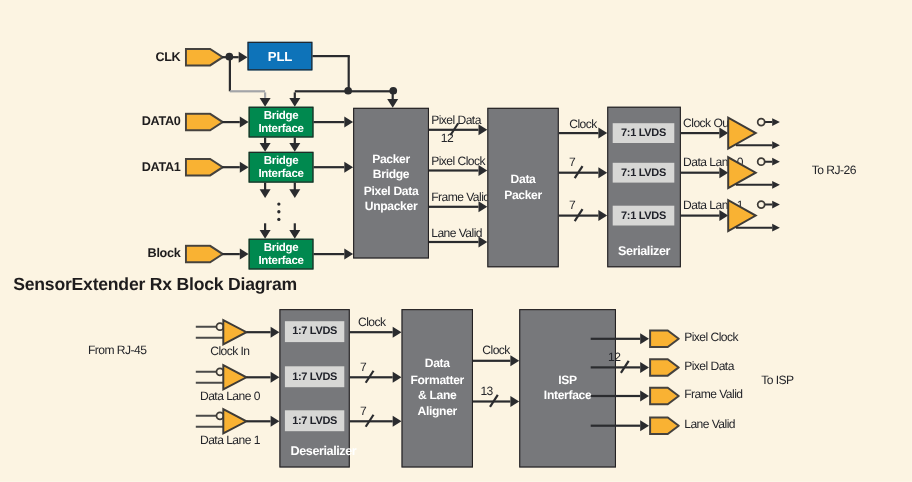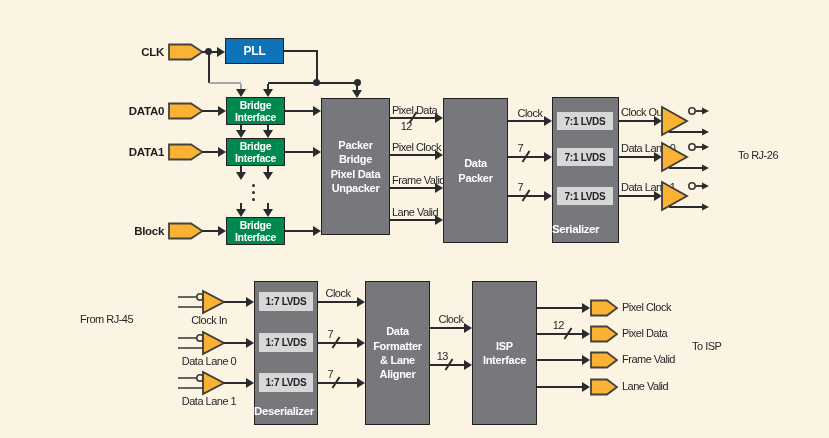--- a/index.html
+++ b/index.html
@@ -8,21 +8,21 @@
   .lbl{position:absolute;font-size:11px;color:#25262B;letter-spacing:-0.5px;white-space:nowrap;line-height:13px}
   .lbl.c{text-align:center}
   .lbl.r{text-align:right}
   .inlbl{position:absolute;font-size:11.5px;font-weight:bold;color:#1E1C1D;letter-spacing:-0.3px;text-align:right;white-space:nowrap;line-height:14px}
   .blk{position:absolute;border:1.5px solid #242122;display:flex;flex-direction:column;align-items:center;justify-content:center;text-align:right;color:#ffffff;font-weight:bold;box-sizing:border-box}
   .blue{background:#0E73B9}.green{background:#00894F}.gray{background:#77787B}
   .fs10{font-size:10.5px;line-height:1.18;letter-spacing:-0.3px}
   .fs11{font-size:11px;line-height:1.3;letter-spacing:-0.3px}
   .fs12{font-size:12px;letter-spacing:-0.2px}
   .sub{position:absolute;background:#D7D7D5;color:#20222A;font-weight:bold;font-size:10px;letter-spacing:-0.3px;display:flex;align-items:center;justify-content:center}
-  .biglbl{position:absolute;color:#fff;font-weight:bold;font-size:11.5px;letter-spacing:-0.4px}
+  .biglbl{position:absolute;text-align:center;color:#fff;font-weight:bold;font-size:11.5px;letter-spacing:-0.4px}
   .wh{position:absolute;height:2px;background:#2A2B2E}
   .wv{position:absolute;width:2px;background:#2A2B2E}
   .gy{background:#A3A5A8}
   .ar{position:absolute;width:0;height:0;border-style:solid}
   .arr{border-width:5px 0 5px 8px;border-color:transparent transparent transparent #2A2B2E}
   .ard{border-width:8px 5px 0 5px;border-color:#2A2B2E transparent transparent transparent}
   .dot{position:absolute;width:7px;height:7px;border-radius:50%;background:#2A2B2E}
   .sl{position:absolute;width:2px;height:13px;background:#2A2B2E;transform:rotate(33deg)}
   .vd{position:absolute;display:flex;flex-direction:column;gap:4px}
   .vd i{width:3px;height:3px;border-radius:50%;background:#2A2B2E}
@@ -200,20 +200,21 @@
     <polygon points="6,4 6,32 31,18" fill="#F9B233" stroke="#3E3B37" stroke-width="1.8"></polygon>
     <circle cx="36" cy="8" r="3.2" fill="none" stroke="#3E3B37" stroke-width="1.6"></circle>
     <line x1="39.5" y1="8" x2="46" y2="8" stroke="#2A2B2E" stroke-width="1.8"></line>
       <polygon points="46,4.5 53,8 46,11.5" fill="#2A2B2E"></polygon>
     <line x1="13" y1="29" x2="46" y2="29" stroke="#2A2B2E" stroke-width="1.8"></line>
       <polygon points="46,25.5 53,29 46,32.5" fill="#2A2B2E"></polygon>
   </svg>
 
   <div class="lbl" style="left:738px;top:149px">To RJ-26</div>
 
+  <div class="title" style="left:12px;top:251px">SensorExtender Rx Block Diagram</div>
   <div class="lbl" style="left:80px;top:313px">From RJ-45</div>
 
   <svg style="position:absolute;left:176px;top:289px" width="52" height="26">
     <line x1="2" y1="8" x2="20.5" y2="8" stroke="#4A4A48" stroke-width="1.7"></line>
       <circle cx="24" cy="8" r="3.2" fill="none" stroke="#3E3B37" stroke-width="1.6"></circle>
     <line x1="2" y1="18" x2="27" y2="18" stroke="#4A4A48" stroke-width="1.7"></line>
     <polygon points="27,2 27,24 48,13" fill="#F9B233" stroke="#3E3B37" stroke-width="1.8"></polygon>
   </svg>
   <div class="lbl c" style="left:173px;top:314px;width:72px">Clock In</div>
   <div class="wh" style="left:224px;top:301px;width:22px"></div>
@@ -268,21 +269,21 @@
 
   <div class="lbl c" style="left:430px;top:313px;width:42px">Clock</div>
   <div class="wh" style="left:430px;top:327px;width:34px"></div>
   <div class="ar arr" style="left:464px;top:323px"></div>
 
   <div class="lbl r" style="left:430px;top:350px;width:18px">13</div>
   <div class="wh" style="left:430px;top:364px;width:34px"></div>
   <div class="ar arr" style="left:464px;top:360px"></div>
   <div class="sl" style="left:448px;top:358px"></div>
 
-  <div class="blk gray" style="left:472px;top:281px;width:65px;height:144px">
+  <div class="blk gray" style="left:472px;top:281px;width:88px;height:144px">
     <span class="fs11">ISP</span>
     <span class="fs11">Interface</span>
   </div>
 
   <div class="wh" style="left:537px;top:307px;width:45px"></div>
   <div class="ar arr" style="left:582px;top:303px"></div>
   <svg style="position:absolute;left:590px;top:299px" width="28" height="18">
       <polygon points="1,1.5 17,1.5 27,9 17,16.5 1,16.5" fill="#F9B233" stroke="#45423E" stroke-width="1.8"></polygon>
     </svg>
   <div class="lbl" style="left:622px;top:301px">Pixel Clock</div>

